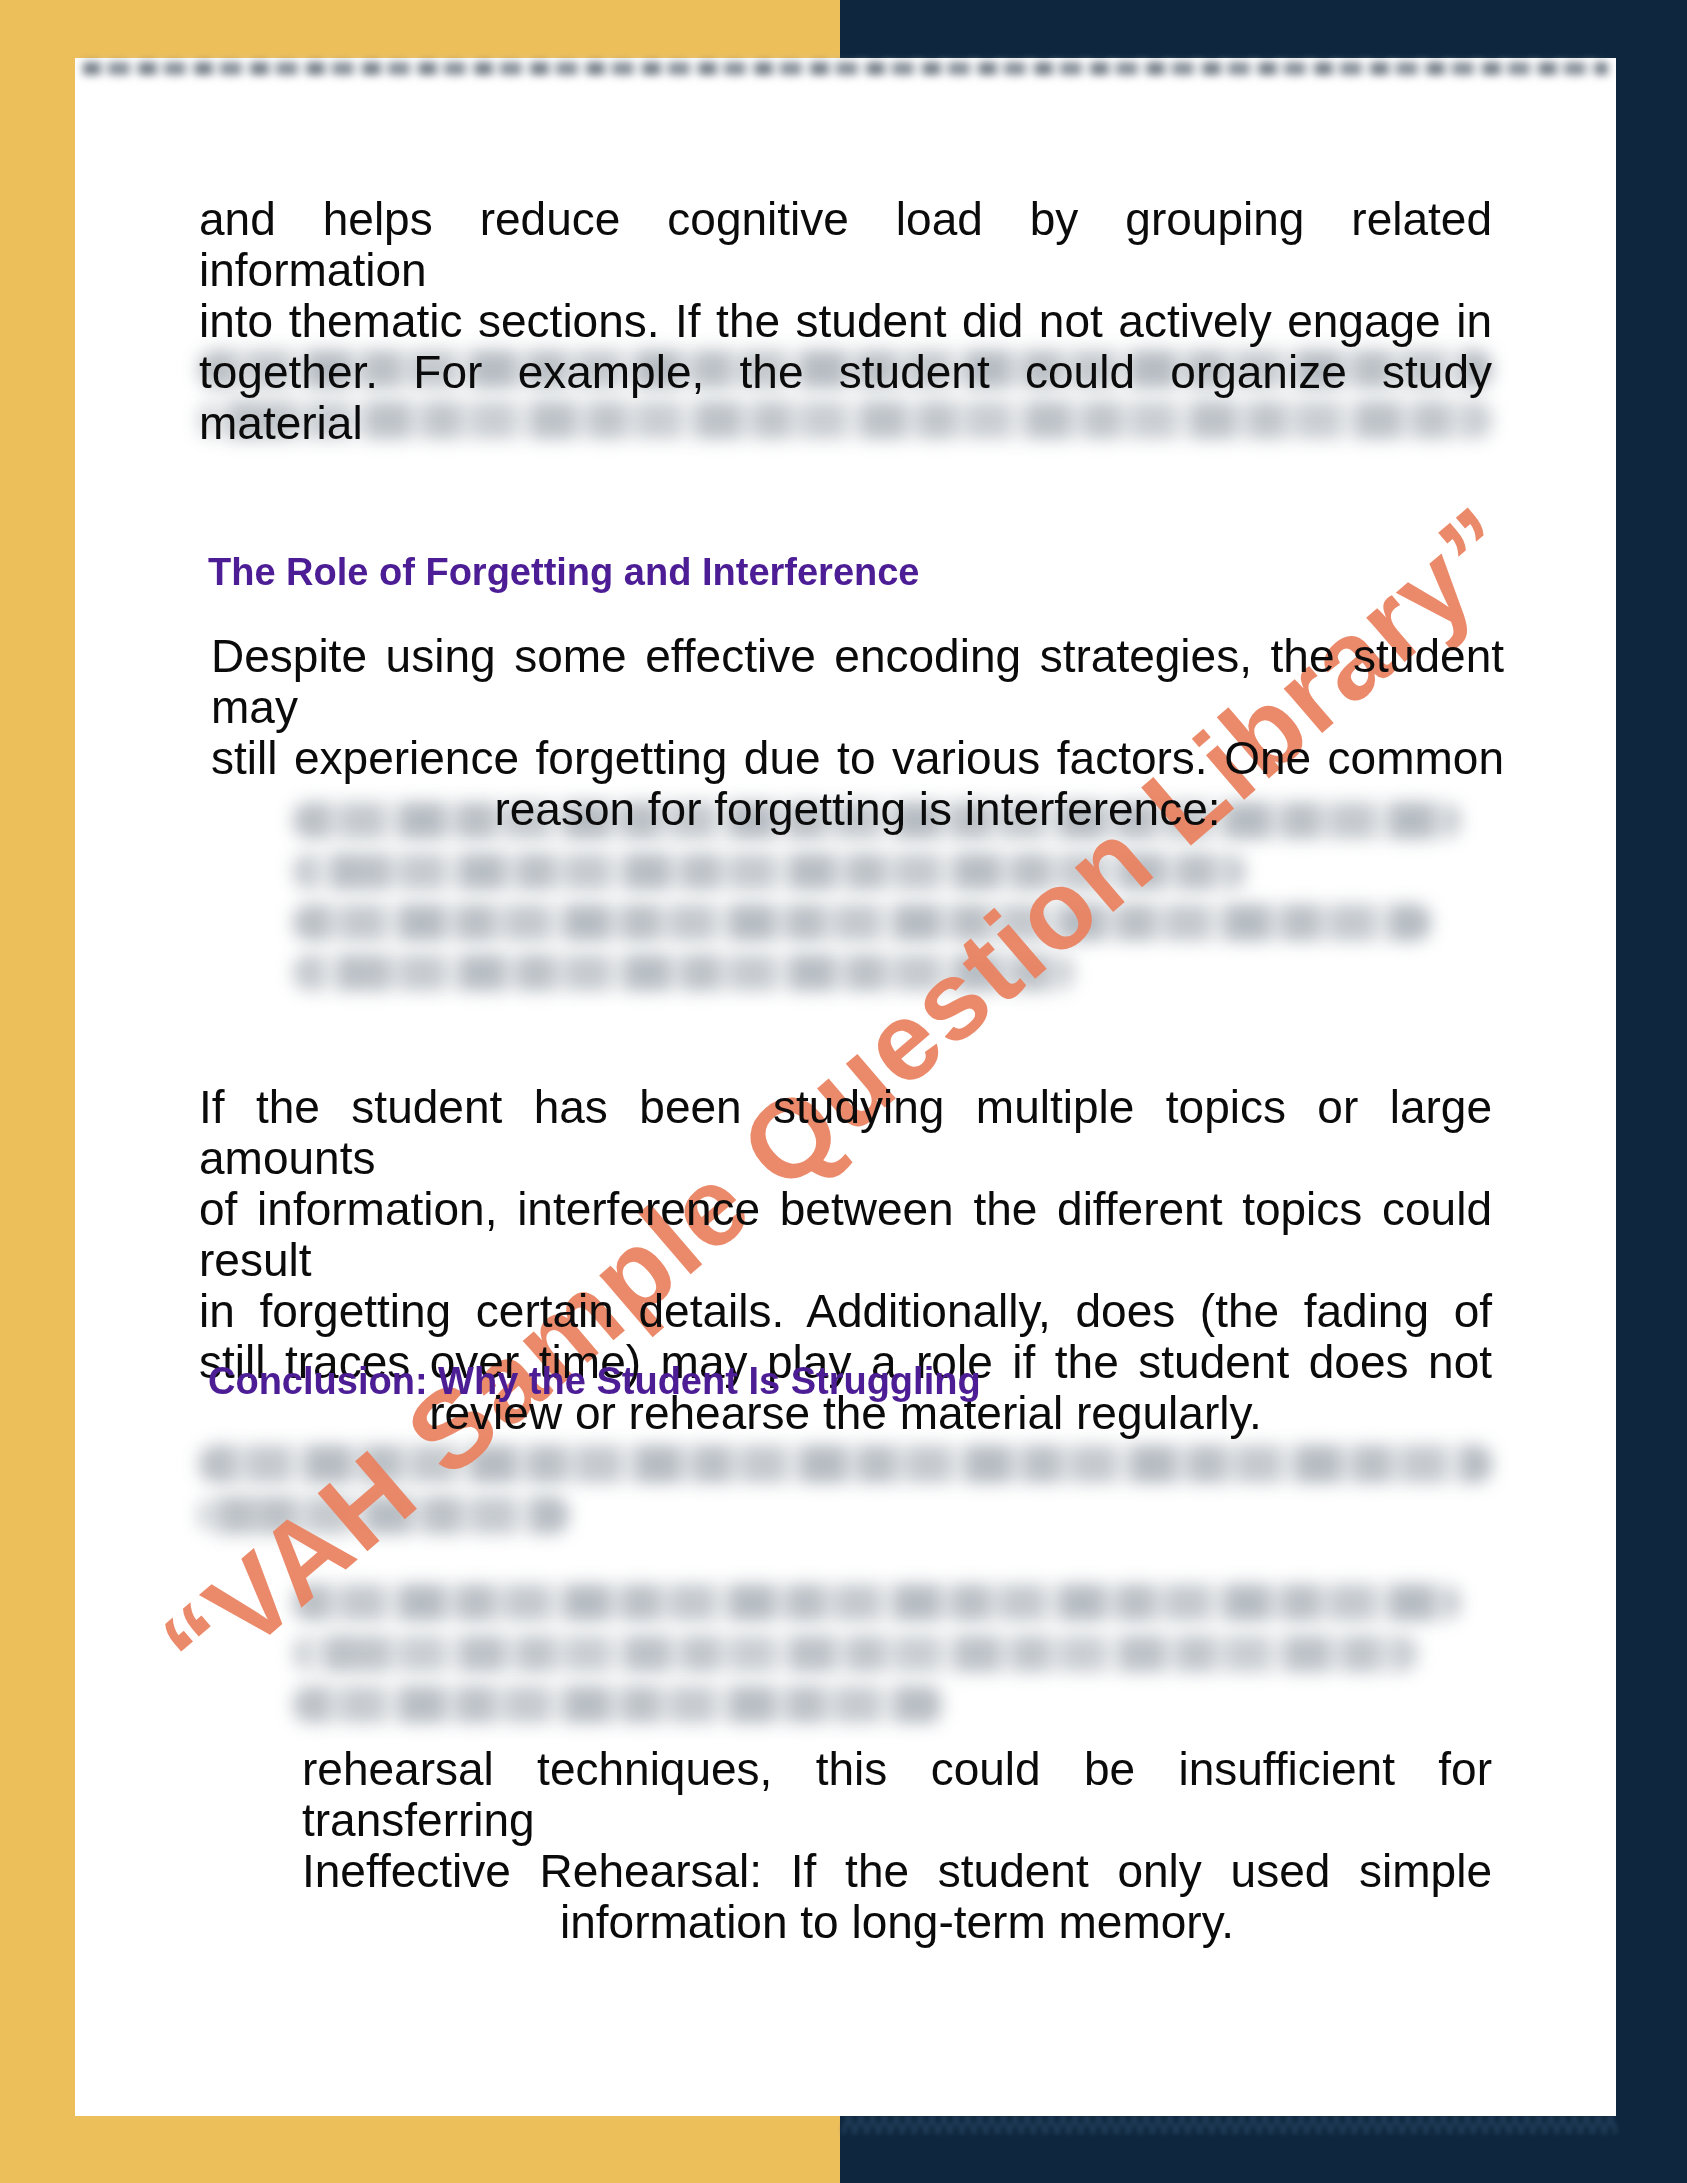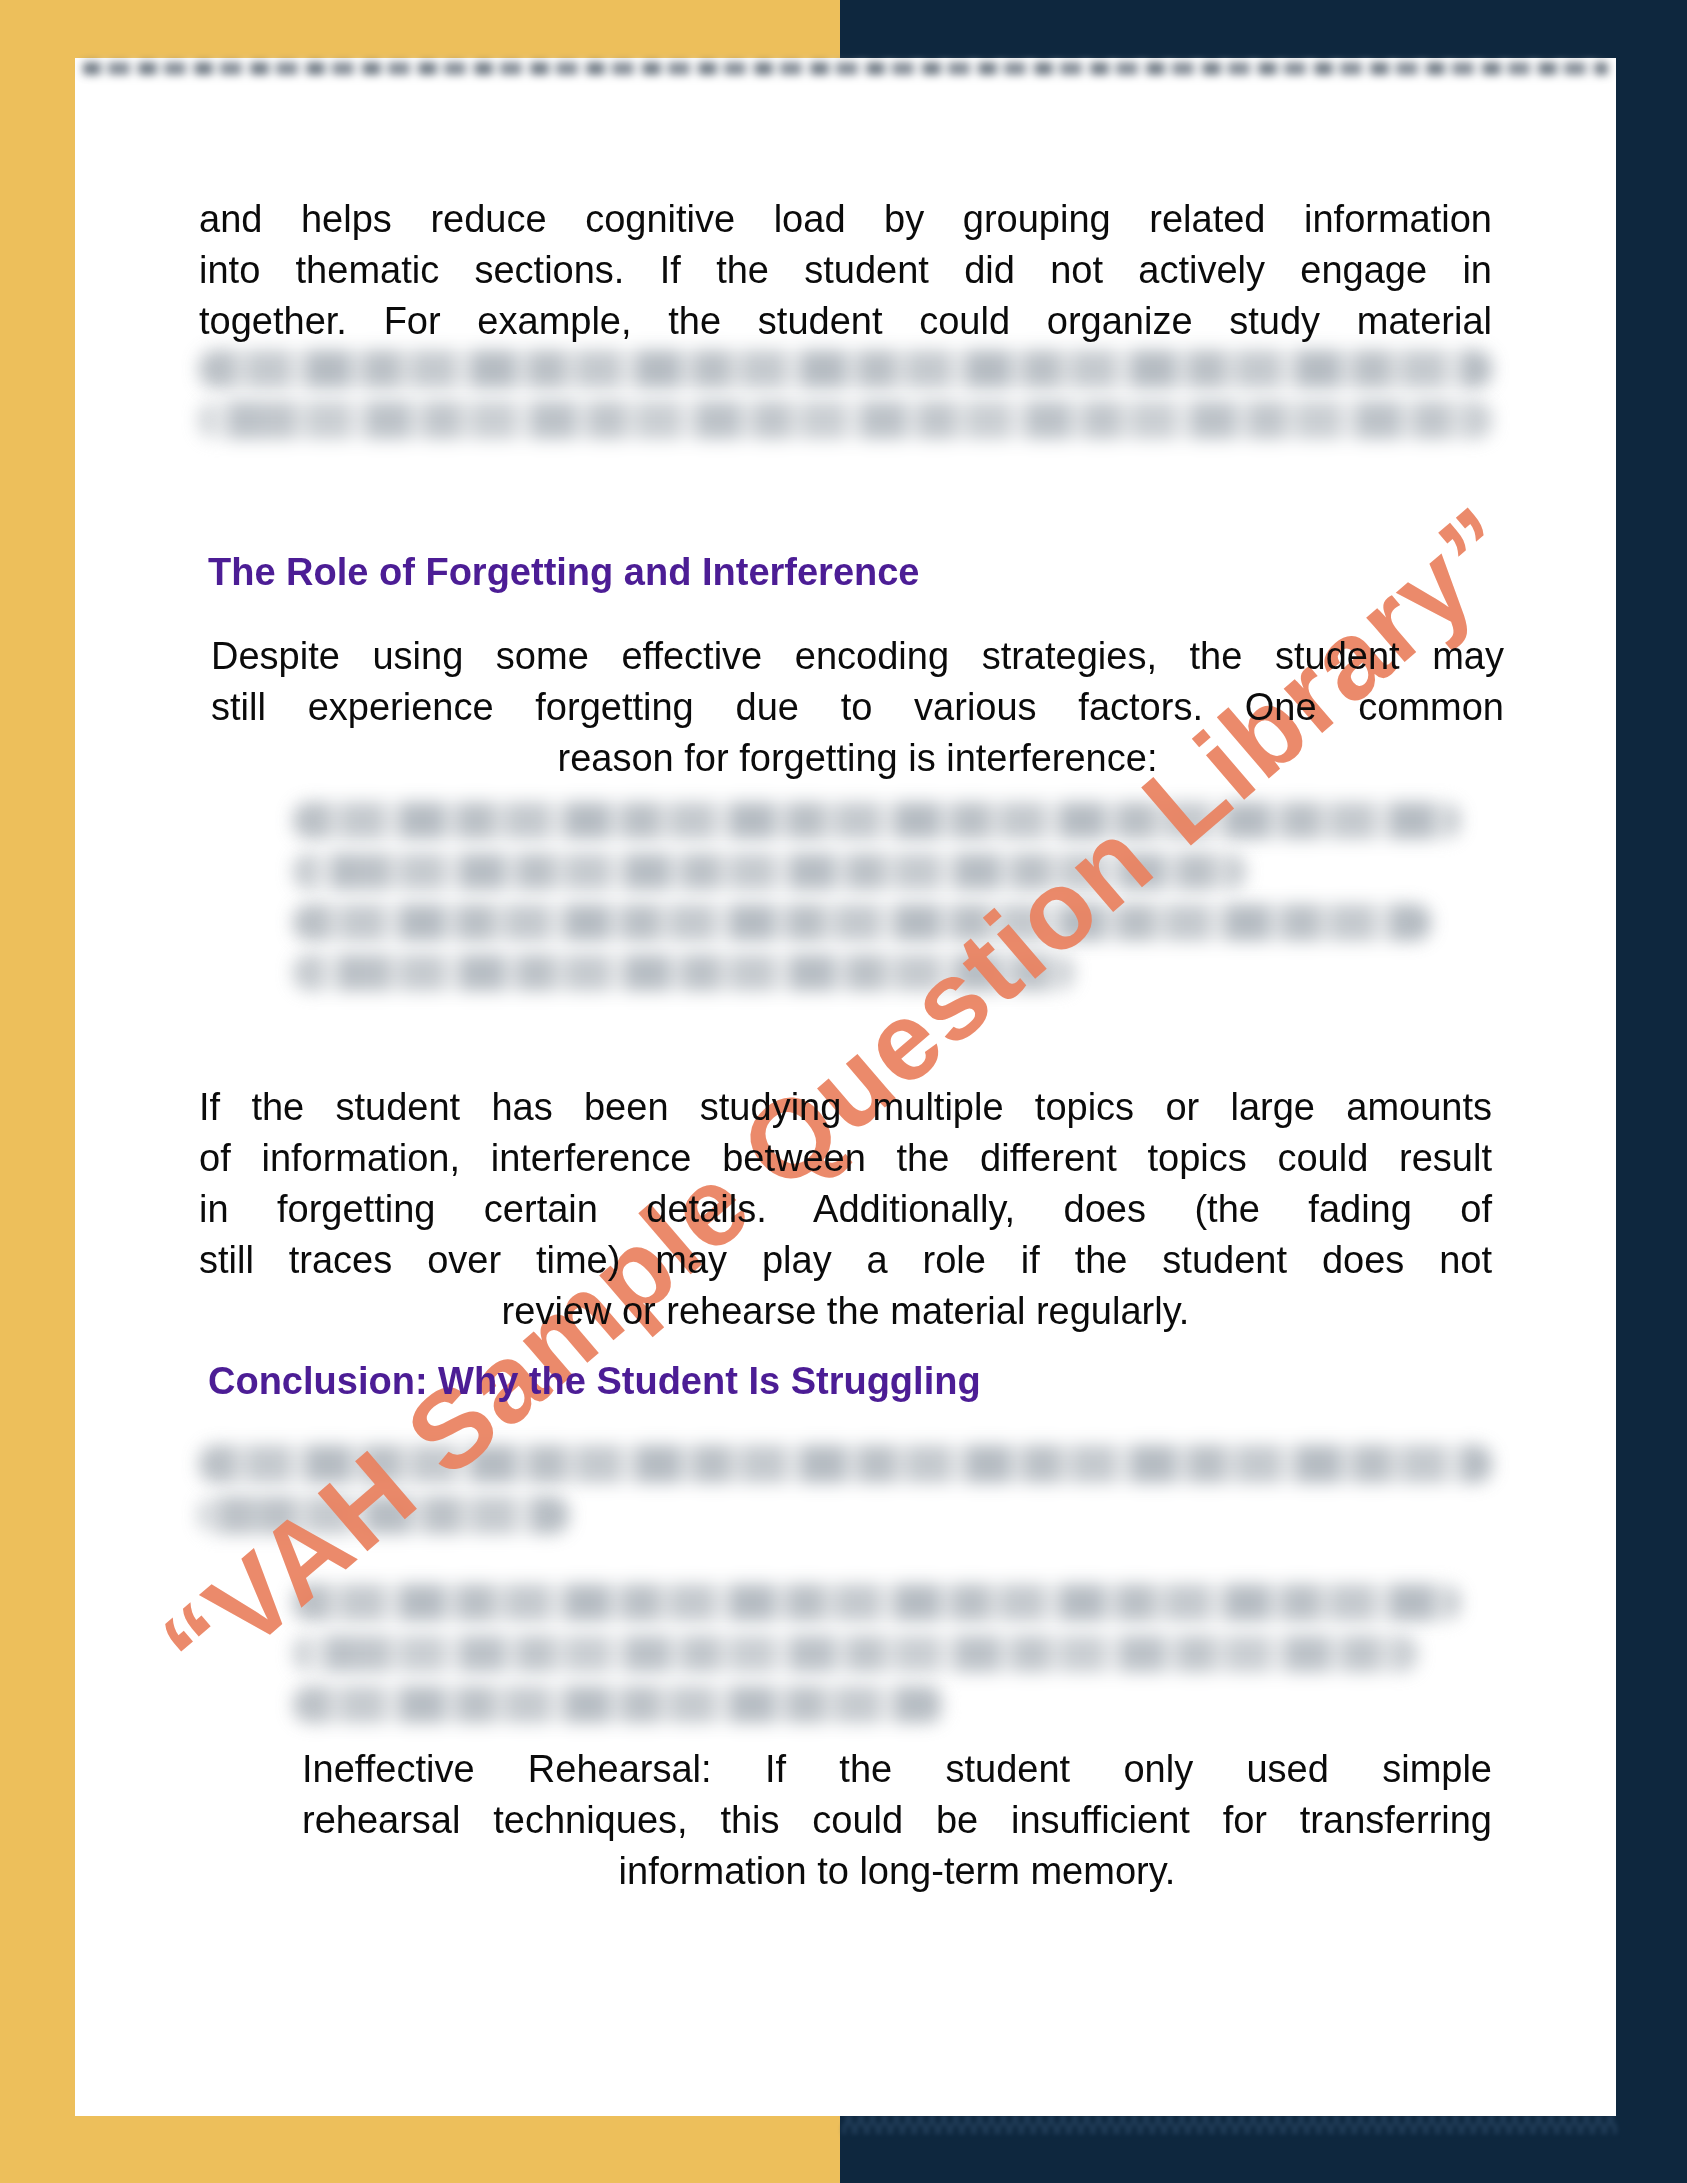--- a/index.html
+++ b/index.html
@@ -38,21 +38,21 @@
     background: repeating-linear-gradient(90deg,
       #525e6b 0 17px, #dfe2e5 17px 26.5px, #6a7480 26.5px 46px, #e8eaec 46px 56px);
     filter: blur(4px);
     opacity: .8;
     border-radius: 2.6px;
   }
 
   
   .textblock {
     position: absolute;
-    font-size: 38px; line-height: 51px; color: #0b0b0b;
+    font-size: 46px; line-height: 51px; color: #0b0b0b;
     z-index: 10;
   }
   .textblock .jl { text-align: justify; text-align-last: justify; }
   .textblock .ll { text-align: center; }
 
   .heading {
     position: absolute; margin: 9px;
     font-size: 38px; line-height: 51px; font-weight: 700; color: #4c1d95;
     white-space: nowrap; z-index: 10;
   }
@@ -125,21 +125,21 @@
   <h2 class="heading" style="left:124px; top:1289px;">Conclusion: Why the Student Is Struggling</h2>
 
   <div class="rline" style="left:124px; top:1387px; width:1293px;"></div>
   <div class="rline alt short" style="left:124px; top:1438px; width:370px;"></div>
 
   <div class="rline" style="left:218px; top:1526px; width:1167px; height:37px;"></div>
   <div class="rline alt" style="left:218px; top:1577px; width:1125px; height:37px;"></div>
   <div class="rline short" style="left:218px; top:1628px; width:651px; height:37px;"></div>
 
   <div class="textblock" style="left:227px; top:1686px; width:1190px;">
+      <div class="jl">rehearsal techniques, this could be insufficient for transferring</div>
       <div class="jl">Ineffective Rehearsal: If the student only used simple</div>
-      <div class="jl">rehearsal techniques, this could be insufficient for transferring</div>
       <div class="ll">information to long-term memory.</div>
     </div>
 
   <div class="watermark" style="color: rgb(234, 130, 96);">“VAH Sample Question Library”</div>
 
 </div>
 
 
 </body></html>

